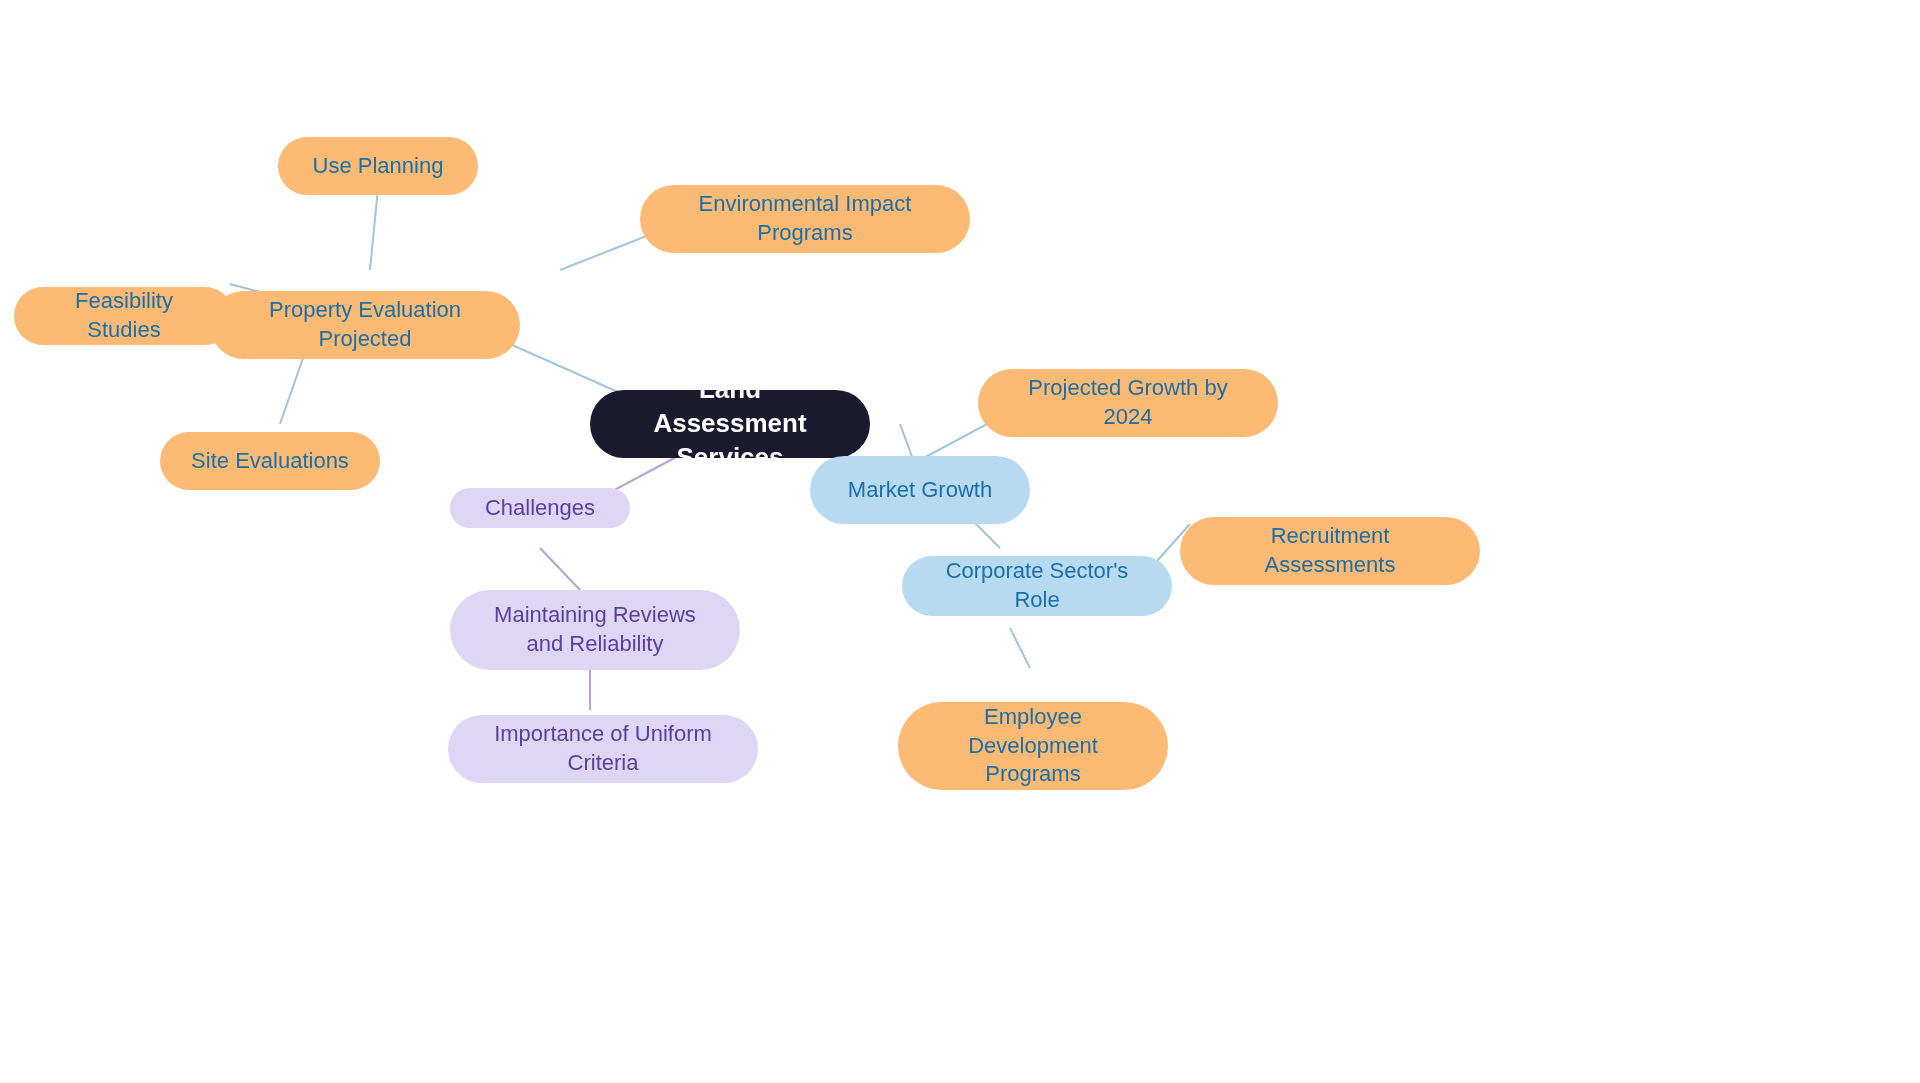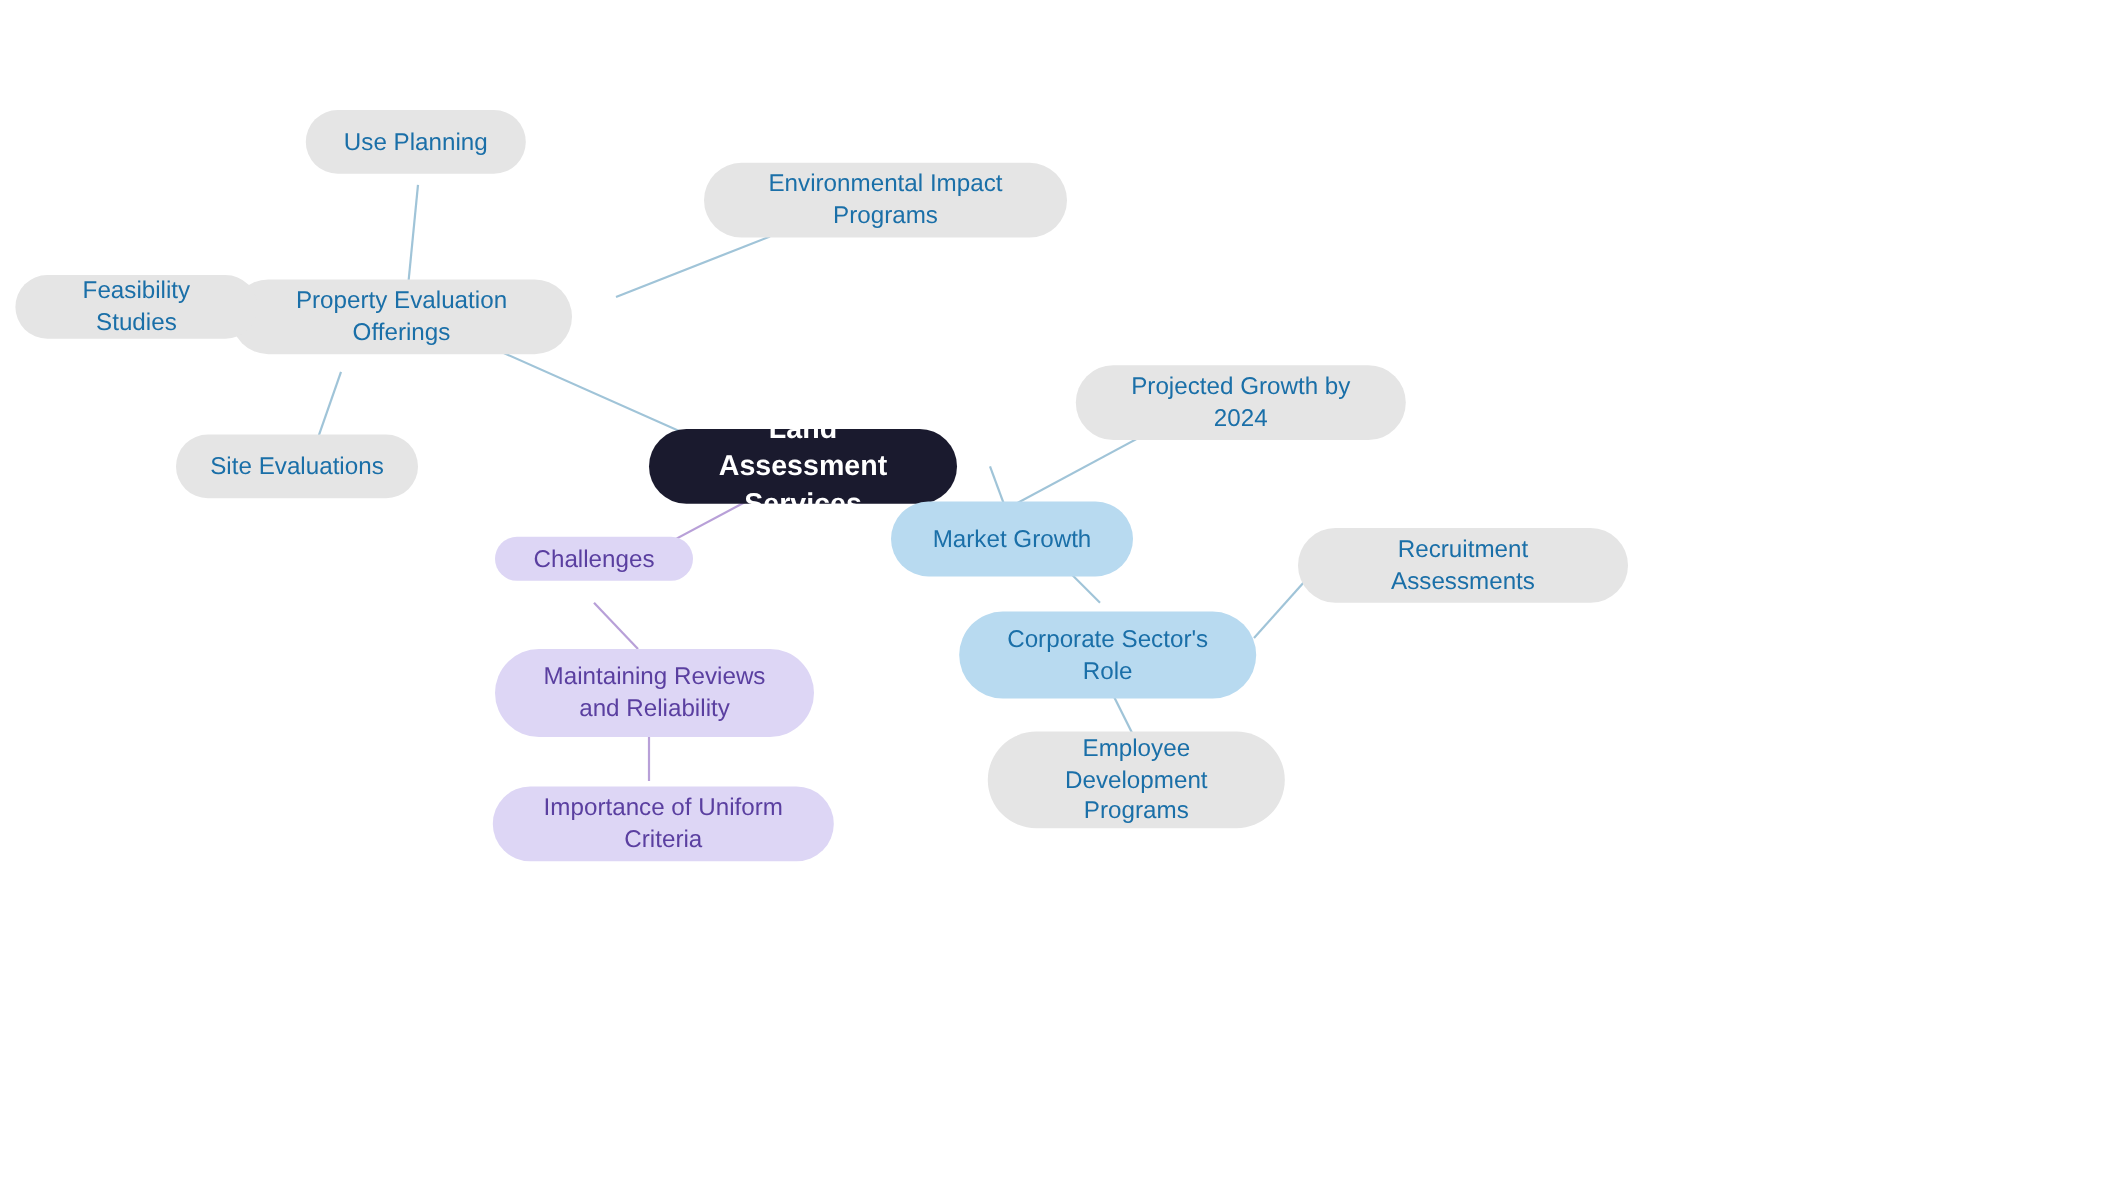--- a/index.html
+++ b/index.html
@@ -39,23 +39,24 @@
     }
     .node-center {
       background: #1a1a2e;
       color: #ffffff;
       font-size: 26px;
       font-weight: 600;
       padding: 20px 44px;
       border-radius: 50px;
     }
     .node-blue {
-      background: #e5e5e5;
+      background: #fdba74;
       color: #1a6fa8;
       border: none;
+      margin-top: 37px;
     }
     .node-purple {
       background: #ddd6f5;
       color: #5a3fa0;
       border: none;
     }
     .node-blue-mid {
       background: #b8daf0;
       color: #1a6fa8;
       border: none;
@@ -89,38 +90,38 @@
 
     <line x1="960" y1="508" x2="1000" y2="548" stroke="#a0c4d8" stroke-width="2"></line>
 
     <line x1="1140" y1="580" x2="1190" y2="524" stroke="#a0c4d8" stroke-width="2"></line>
 
     <line x1="1010" y1="628" x2="1030" y2="668" stroke="#a0c4d8" stroke-width="2"></line>
   </svg>
 
   <div class="node node-center" style="left: 590px; top: 390px; width: 280px; height: 68px;">Land Assessment Services</div>
 
-  <div class="node node-blue" style="left: 210px; top: 254px; width: 310px; height: 68px;">Property Evaluation Offerings</div>
+  <div class="node node-blue" style="left: 210px; top: 254px; width: 310px; height: 68px;">Property Evaluation Projected</div>
 
   <div class="node node-blue" style="left: 278px; top: 100px; width: 200px; height: 58px;">Use Planning</div>
 
   <div class="node node-blue" style="left: 14px; top: 250px; width: 220px; height: 58px;">Feasibility Studies</div>
 
   <div class="node node-blue" style="left: 160px; top: 395px; width: 220px; height: 58px;">Site Evaluations</div>
 
   <div class="node node-blue" style="left: 640px; top: 148px; width: 330px; height: 68px;">Environmental Impact Programs</div>
 
   <div class="node node-purple" style="left: 450px; top: 488px; width: 180px; height: 40px;">Challenges</div>
 
   <div class="node node-purple" style="left: 450px; top: 590px; width: 290px; height: 80px;">Maintaining Reviews and Reliability</div>
 
   <div class="node node-purple" style="left: 448px; top: 715px; width: 310px; height: 68px;">Importance of Uniform Criteria</div>
 
   <div class="node node-blue-mid" style="left: 810px; top: 456px; width: 220px; height: 68px;">Market Growth</div>
 
   <div class="node node-blue" style="left: 978px; top: 332px; width: 300px; height: 68px;">Projected Growth by 2024</div>
 
-  <div class="node node-blue-mid" style="left: 872px; top: 556px; width: 270px; height: 79px;">Corporate Sector's Role</div>
+  <div class="node node-blue-mid" style="left: 902px; top: 556px; width: 270px; height: 60px;">Corporate Sector's Role</div>
 
   <div class="node node-blue" style="left: 898px; top: 665px; width: 270px; height: 88px;">Employee Development Programs</div>
 
   <div class="node node-blue" style="left: 1180px; top: 480px; width: 300px; height: 68px;">Recruitment Assessments</div>
 </div>
 
 </body></html>

